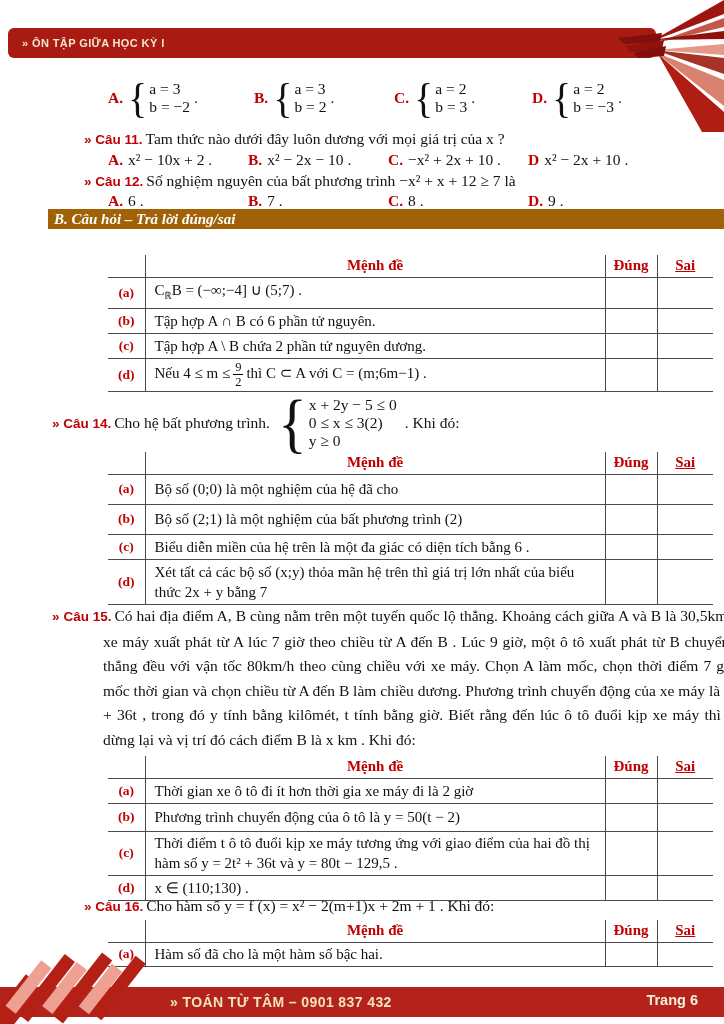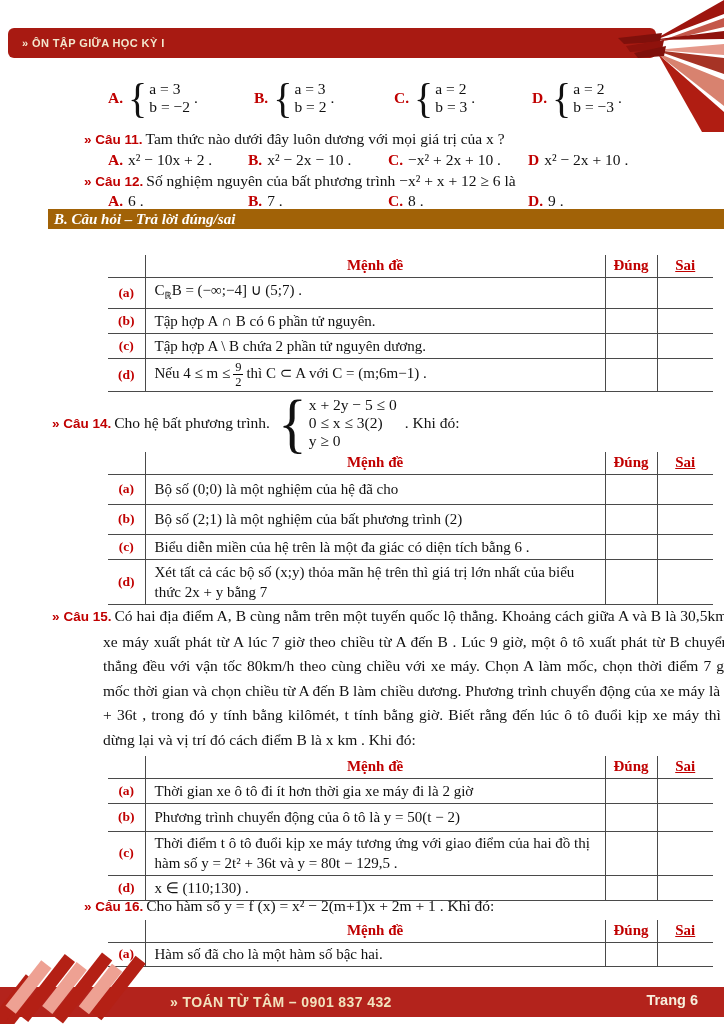--- a/index.html
+++ b/index.html
@@ -141,21 +141,21 @@
         <span class="optlabel">C.</span>
         <span class="math">−x² + 2x + 10 .</span>
       </div>
     <div class="optcol">
         <span class="optlabel">D</span>
         <span class="math">x² − 2x + 10 .</span>
       </div>
   </div>
 
   <div class="qline" style="top:172px;">
-    <span class="qprefix">» Câu 12.</span><span>Số nghiệm nguyên của bất phương trình −x² + x + 12 ≥ 6 là</span>
+    <span class="qprefix">» Câu 12.</span><span>Số nghiệm nguyên của bất phương trình −x² + x + 12 ≥ 7 là</span>
   </div>
   <div class="optrow" style="top:192px;left:108px;">
     <div class="optcol" style="width:140px;">
         <span class="optlabel">A.</span>
         <span>6 .</span>
       </div>
     <div class="optcol" style="width:140px;">
         <span class="optlabel">B.</span>
         <span>7 .</span>
       </div>

